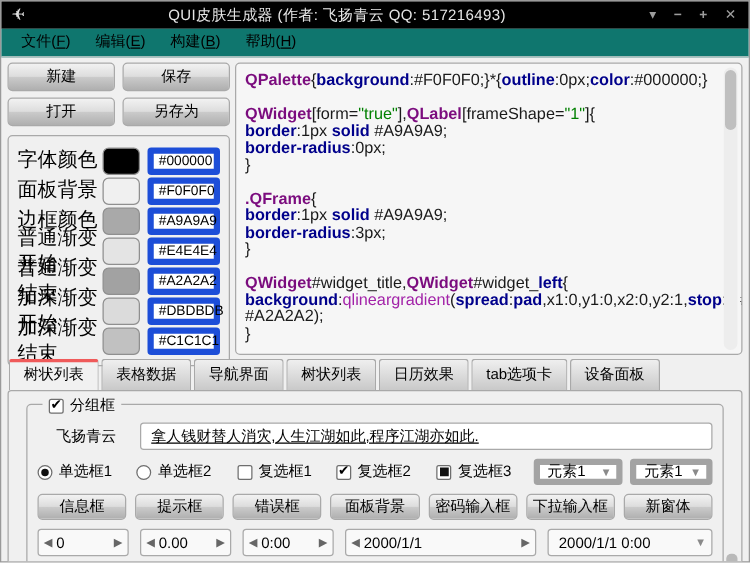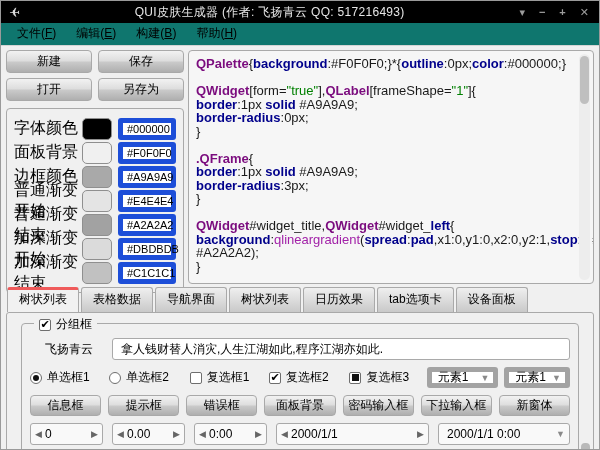--- a/index.html
+++ b/index.html
@@ -65,21 +65,21 @@
   .gb-legend { position:absolute; top:-8px; left:12px; background:#F0F0F0; padding:0 5px;
                display:flex; align-items:center; gap:5px; font-size:12px; }
   .checkbox-box { width:12px; height:12px; border:1px solid #6E6E6E; background:#FFF; border-radius:2px;
                   display:flex; align-items:center; justify-content:center; font-size:11px; line-height:1;
                   color:#000; flex:none; }
   .checkbox-box .partial { width:7px; height:7px; background:#111; }
 
   .row1 { display:flex; align-items:center; margin:4px 0 7px; }
   .row1-label { width:78px; text-align:center; flex:none; margin-right:4px; }
   .line-edit { flex:1; height:22px; background:#FFF; border:1px solid #A9A9A9; border-radius:3px;
-               display:flex; align-items:center; padding:0 8px; font-size:12px; }
+               display:flex; align-items:center; padding:0 8px; font-size:12px;text-decoration:underline; }
 
   .row2 { display:flex; align-items:center; height:21px; margin-bottom:7px; }
   .ctl { display:flex; align-items:center; gap:5px; font-size:12px; }
   .radio-box { width:12px; height:12px; border:1px solid #6E6E6E; border-radius:50%; background:#FFF;
                display:flex; align-items:center; justify-content:center; flex:none; }
   .radio-box .dot { width:6px; height:6px; border-radius:50%; background:#111; }
   .combo { height:21px; background:#FFF; border:5px solid #a3a3a3; border-radius:3px;
            display:flex; align-items:center; padding:0 4px 0 6px; font-size:12px; }
   .combo .arrow { margin-left:auto; color:#8A8A8A; font-size:9px; }
   .w-r1{width:80px;} .w-r2{width:81px;} .w-c1{width:80px;} .w-c2{width:81px;} .w-c3{width:78px;}

